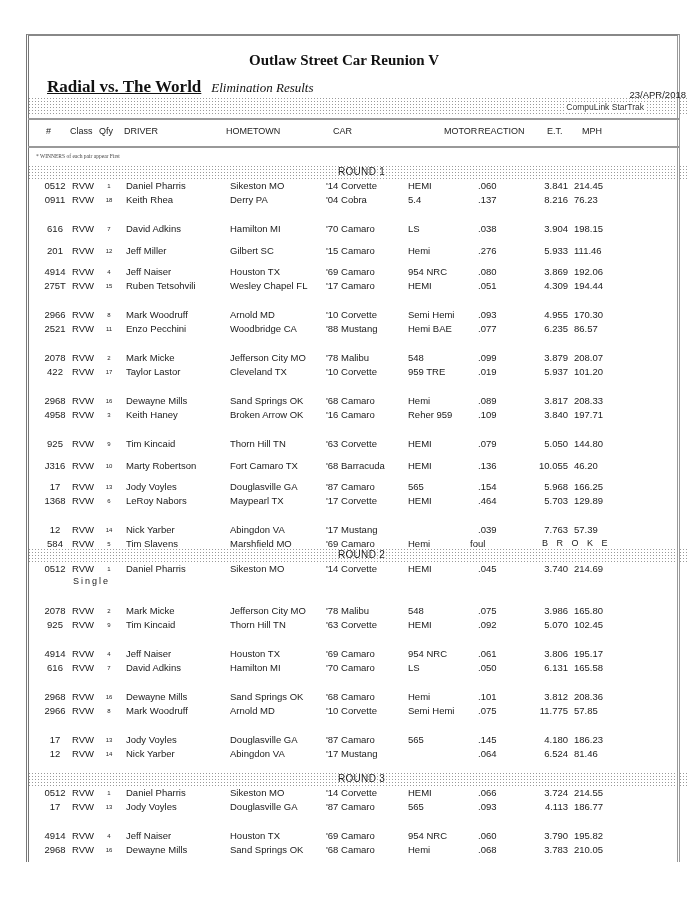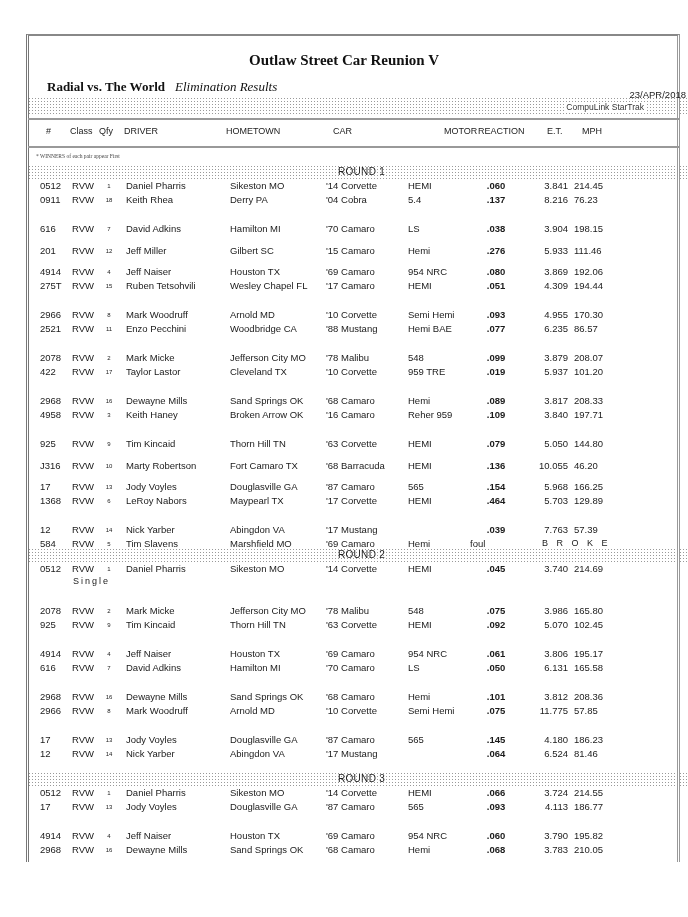--- a/index.html
+++ b/index.html
@@ -9,47 +9,47 @@
       border-left: 3px double #777; border-top: 2px solid #888; border-right: 3px double #999;
       box-sizing: border-box;
     }
     .title {
       position: absolute; left: 0; width: 100%; top: 52px; text-align: center;
       font-family: "Liberation Serif", serif; font-weight: bold; font-size: 15px; color: #111;
     }
     .subtitle {
       position: absolute; left: 47px; top: 77px; font-family: "Liberation Serif", serif; color: #111;
     }
-    .subtitle .main { font-weight: bold; font-size: 13px; }
+    .subtitle .main { font-weight: bold; font-size: 17px; text-decoration: underline; }
     .subtitle .em { font-style: italic; font-size: 13px; margin-left: 6px; }
     .date { position: absolute; right: 2px; top: 89px; font-size: 9.5px; color: #222; font-family: "Liberation Sans", sans-serif; }
     .dotband {
       position: absolute; left: 28px; width: 660px; height: 14px;
       background-image: radial-gradient(circle, #999 0.6px, transparent 0.9px);
       background-size: 3px 3px;
     }
     .band-top { top: 97px; height: 18px; }
     .software { position: absolute; right: 42px; top: 102px; font-size: 8.5px; color: #333; background: #fff; padding: 0 2px; }
     .hr { position: absolute; left: 28px; width: 652px; height: 0; border-top: 2px solid #999; }
     .colhead {
       position: absolute; top: 126px; left: 0; width: 688px; height: 14px; font-size: 9px; color: #222;
     }
     .colhead span, .row span { position: absolute; white-space: nowrap; }
     .note { position: absolute; left: 36px; top: 153px; font-size: 5.5px; font-family: "Liberation Serif", serif; color: #444; }
     .roundlabel { position: absolute; left: 338px; font-size: 10px; color: #222; background: transparent; letter-spacing: 0.3px; }
     .row { position: absolute; left: 0; width: 688px; height: 14px; font-size: 9.5px; color: #1a1a1a; }
-    .c-num { left: 40px; width: 30px; text-align: left; }
+    .c-num { left: 40px; width: 30px; text-align: center; }
     .c-class { left: 72px; }
     .c-qfy { left: 103px; width: 12px; text-align: center; font-size: 6px; top: 3px; }
     .c-driver { left: 126px; }
     .c-home { left: 230px; }
     .c-car { left: 326px; }
     .c-motor { left: 408px; }
     .c-foul { left: 470px; }
-    .c-react { left: 478px; width: 36px; text-align: center; font-weight: bold; }
+    .c-react { left: 478px; width: 36px; text-align: left; }
     .c-et { left: 528px; width: 40px; text-align: right; }
     .c-mph { left: 574px; width: 38px; }
     .c-broke { left: 542px; letter-spacing: 3px; font-size: 9px; }
     .single { position: absolute; left: 73px; font-size: 9px; letter-spacing: 2px; }
     .h-num { left: 46px; } .h-class { left: 70px; } .h-qfy { left: 99px; } .h-driver { left: 124px; }
     .h-home { left: 226px; } .h-car { left: 333px; } .h-motor { left: 408px; padding-left: 36px; } .h-react { left: 478px; }
     .h-et { left: 547px; } .h-mph { left: 582px; }
   </style>
 </head>
 <body>

